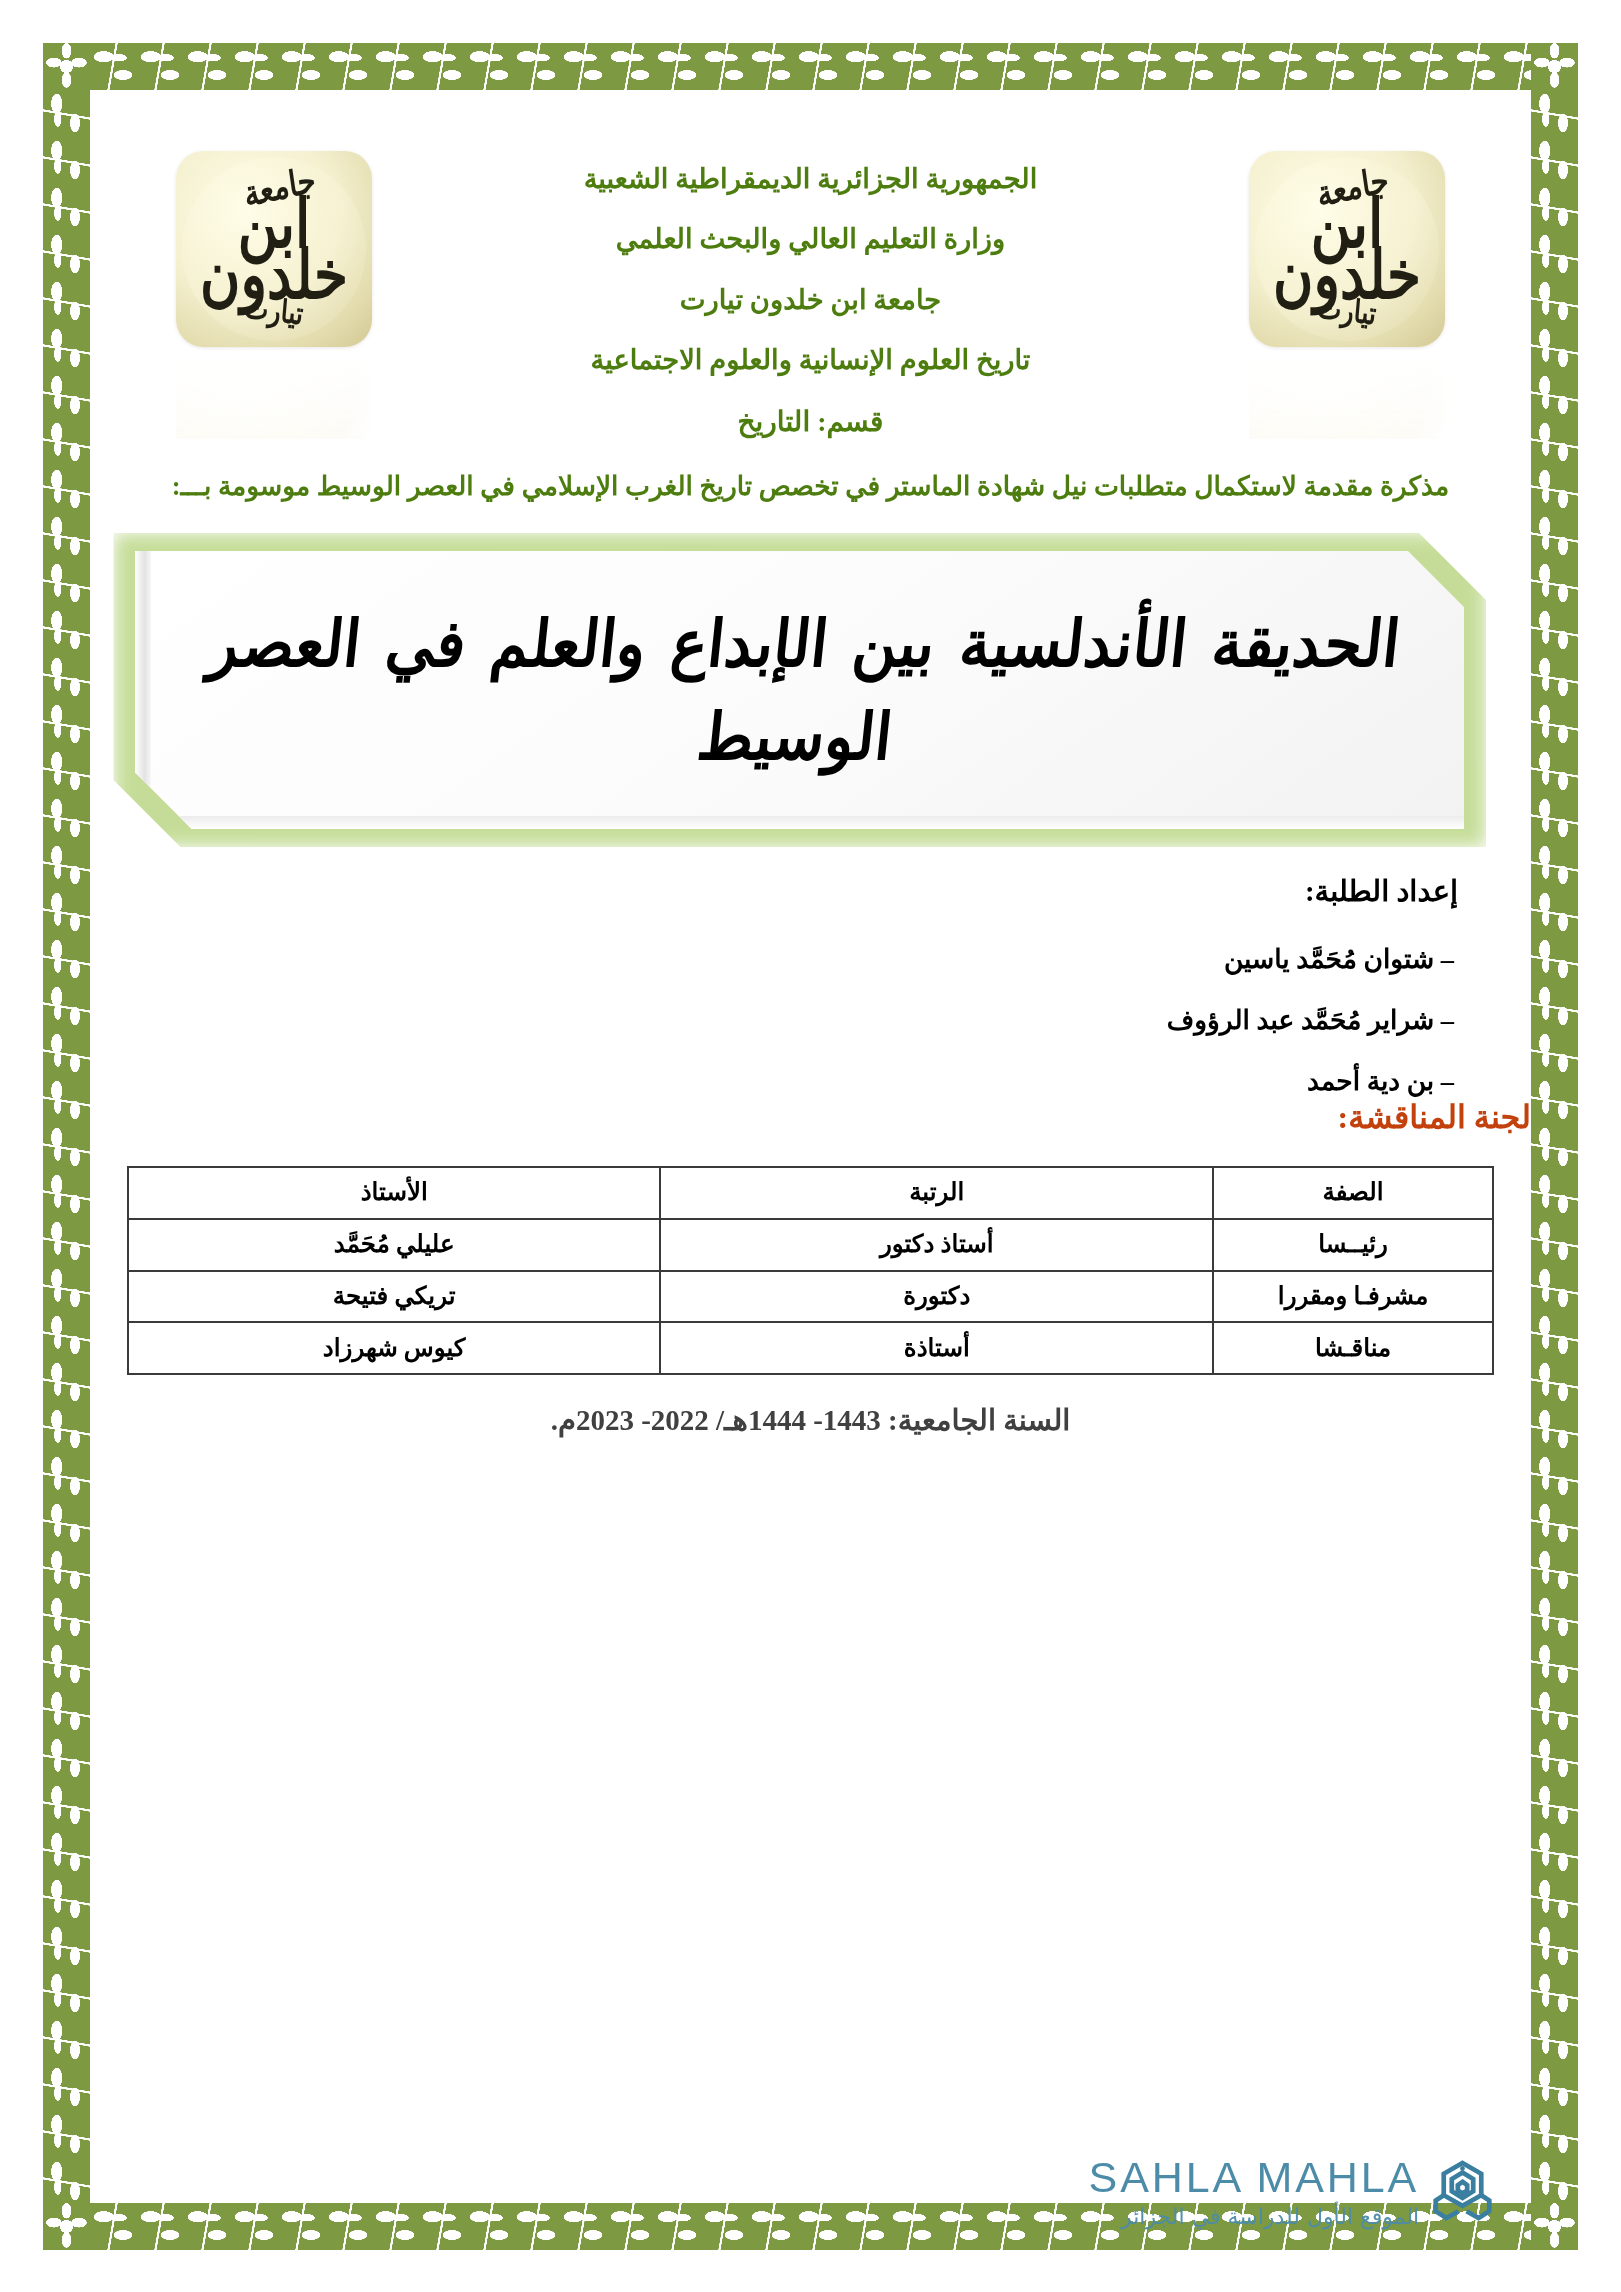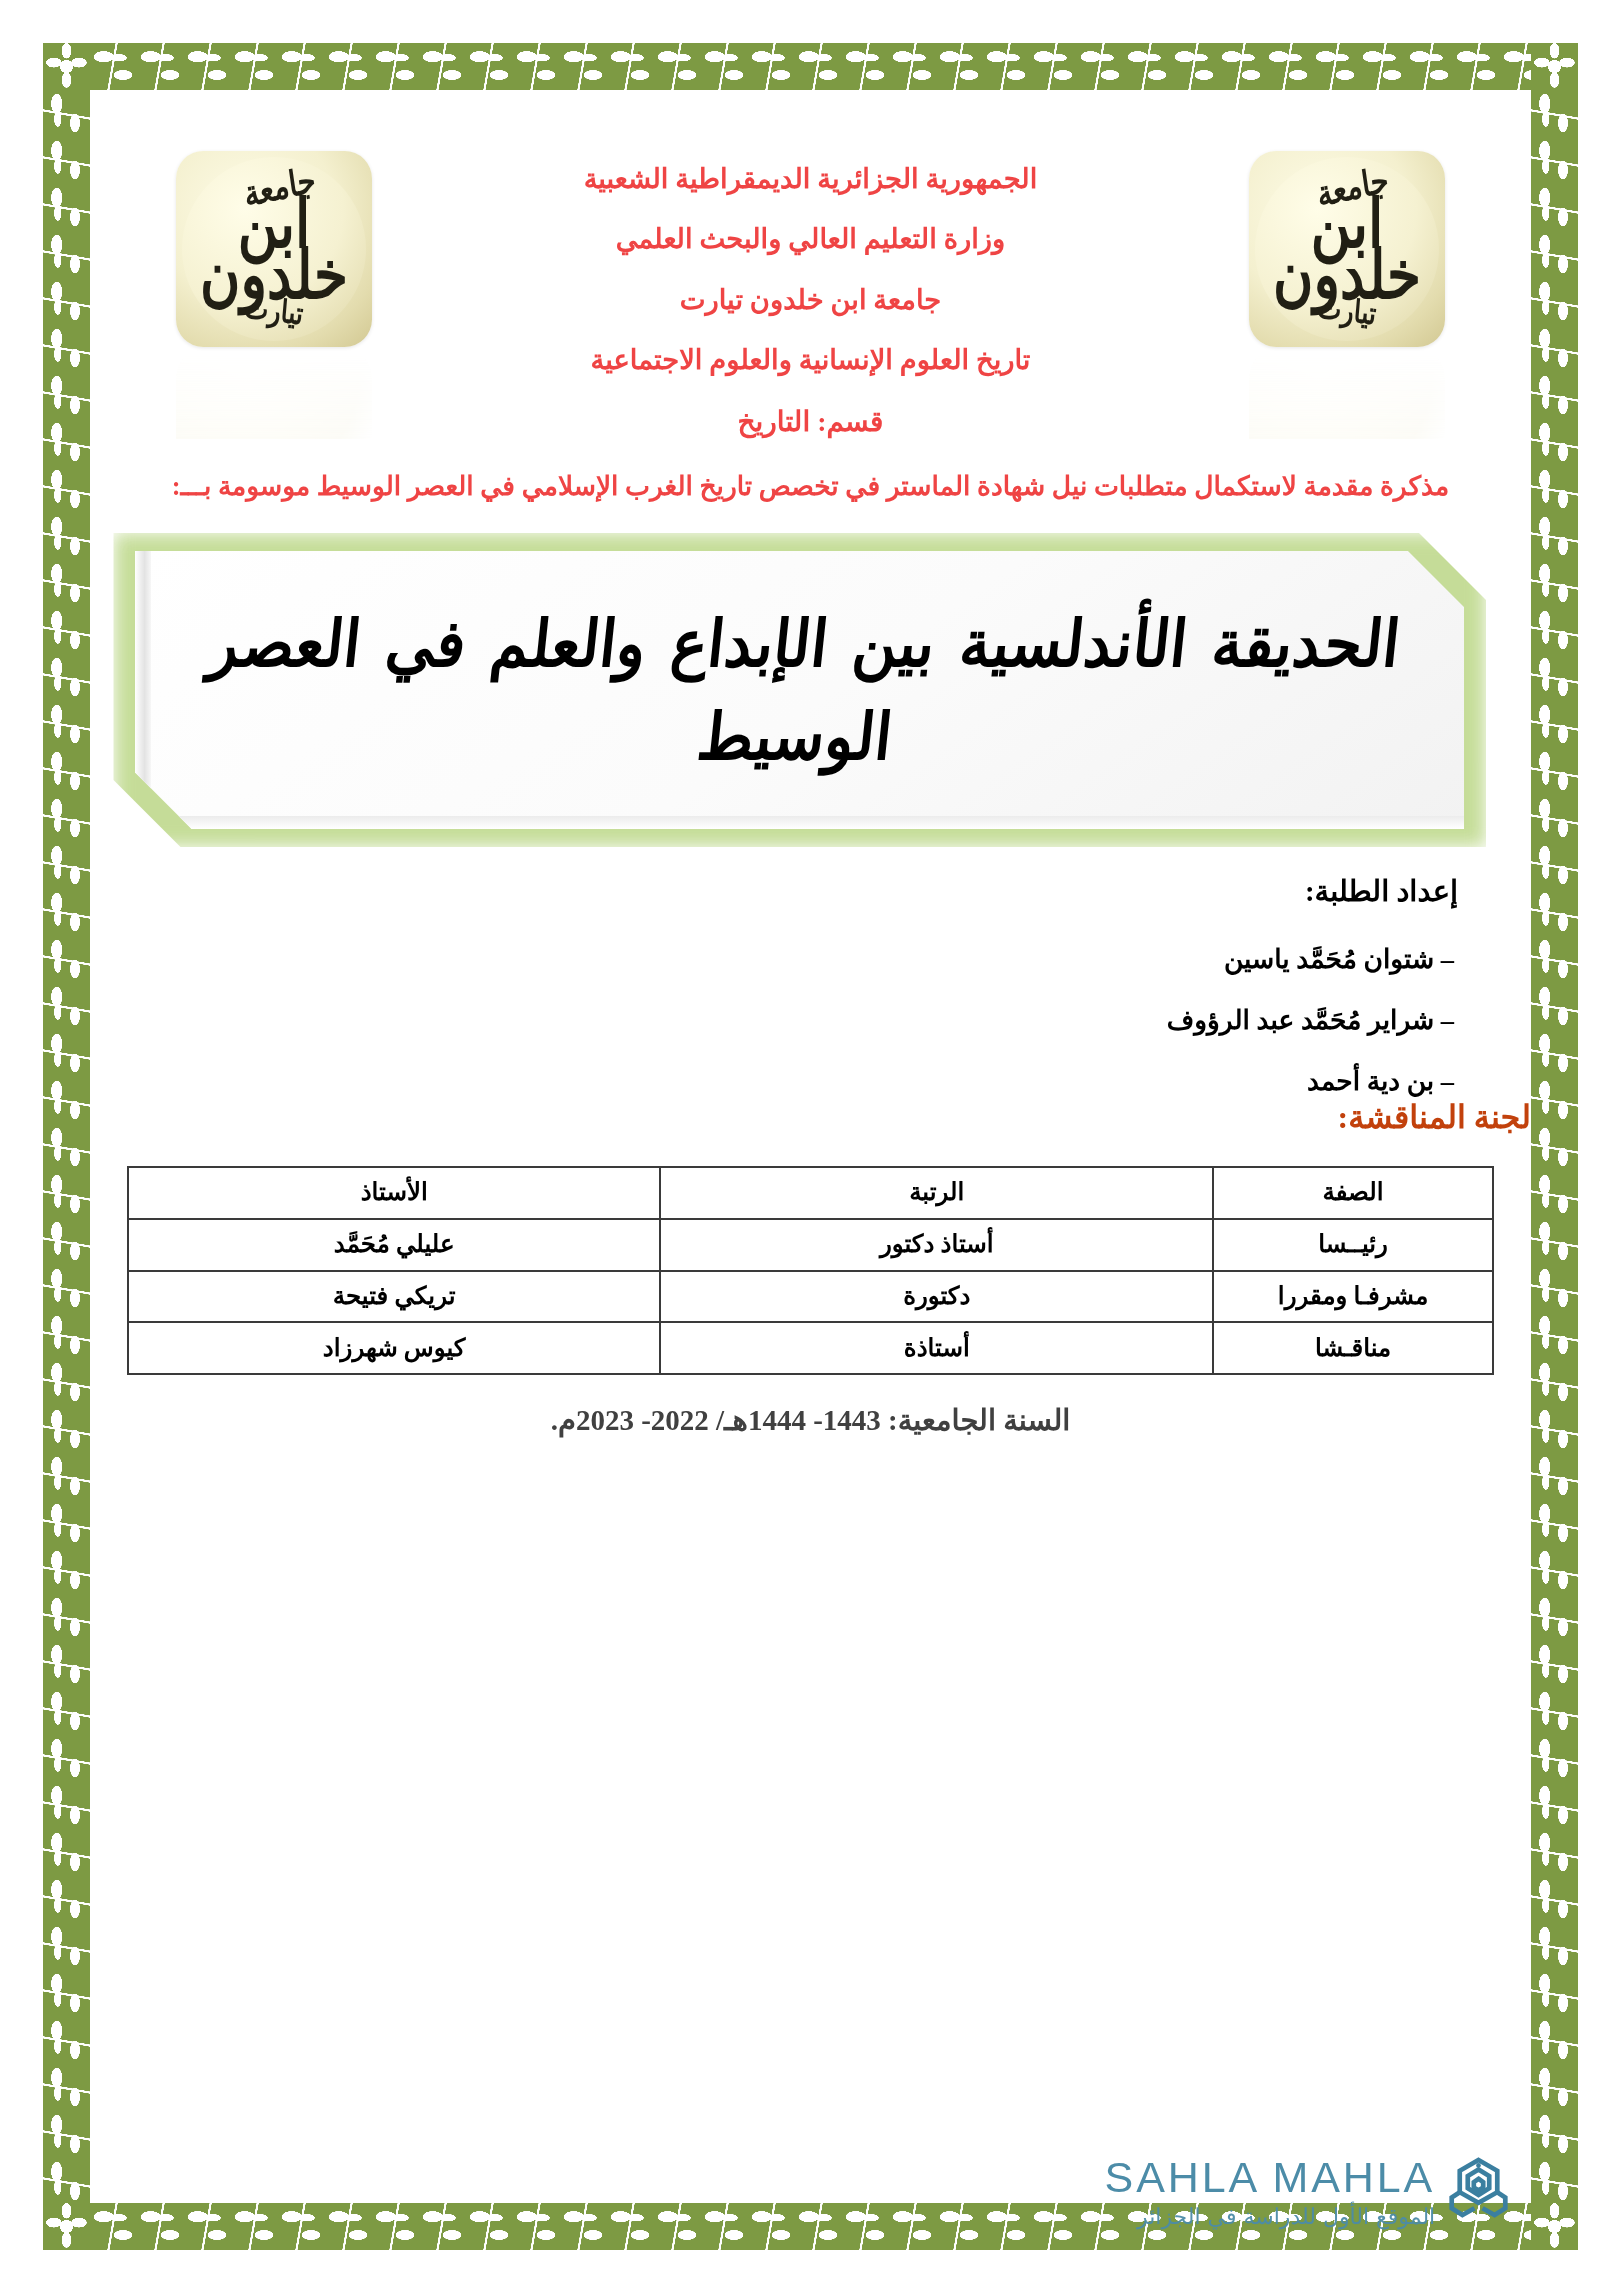--- a/index.html
+++ b/index.html
@@ -101,21 +101,21 @@
     -webkit-mask-image:linear-gradient(to top, transparent 4%, rgba(0,0,0,.34) 100%);
     mask-image:linear-gradient(to top, transparent 4%, rgba(0,0,0,.34) 100%);
     opacity:.55;
     filter:blur(0.4px);
   }
 
   
   .header-block{
     position:absolute;left:0;right:0;top:76px;
     text-align:center;
-    font-weight:700;color:#ef4444;
+    font-weight:700;color:#4d7c0f;
     font-size:27.4px;
     line-height:1.0;
   }
   .header-block .hline{margin:0 0 33px 0;}
   .hline.dept{margin-top:15.7px;margin-bottom:29px;font-size:28px;}
   .submit-note{
     margin:0 29px;font-size:26.5px;font-weight:700;line-height:1.62;
     text-align:center;
   }
 
@@ -198,22 +198,22 @@
 
   
   .year-line{
     position:absolute;left:0;right:0;top:1313px;
     text-align:center;font-weight:700;font-size:29px;color:#404040;
     direction:rtl;
   }
 
   
   .watermark{
-    position:absolute;right:19px;bottom:-25.5px;
-    display:flex;align-items:flex-start;gap:9.8px;direction:ltr;
+    position:absolute;right:35px;bottom:-25.5px;
+    display:flex;align-items:center;gap:9.8px;direction:ltr;
   }
   .wm-text{display:flex;flex-direction:column;align-items:flex-end;}
   .wm-main{
     font-family:"Liberation Sans","DejaVu Sans",sans-serif;
     font-size:43px;letter-spacing:2.9px;color:#4c8ca8;font-weight:400;
     line-height:1;
   }
   .wm-sub{
     font-family:"DejaVu Serif",serif;
     font-size:22px;color:#4c8ca8;direction:rtl;margin-top:4.9px;opacity:.95;

